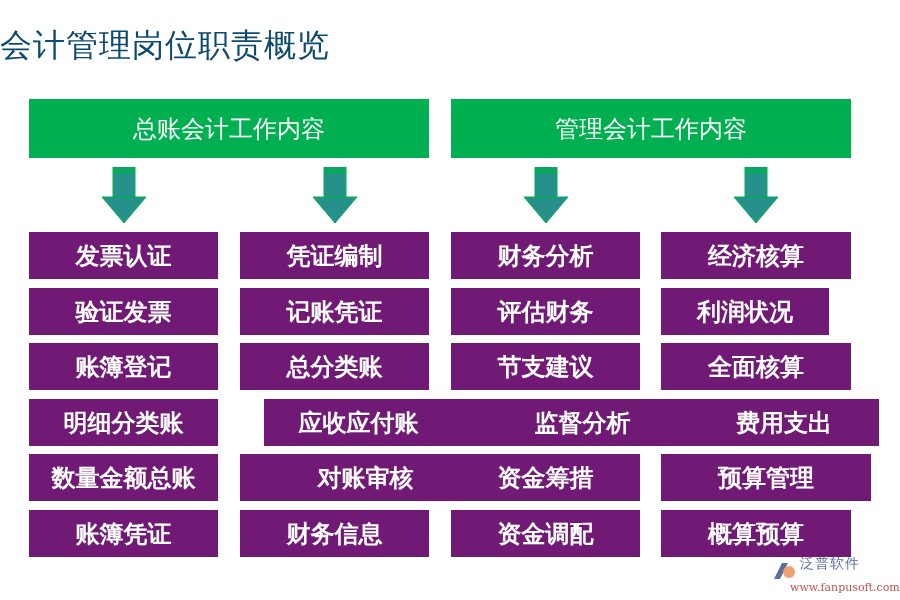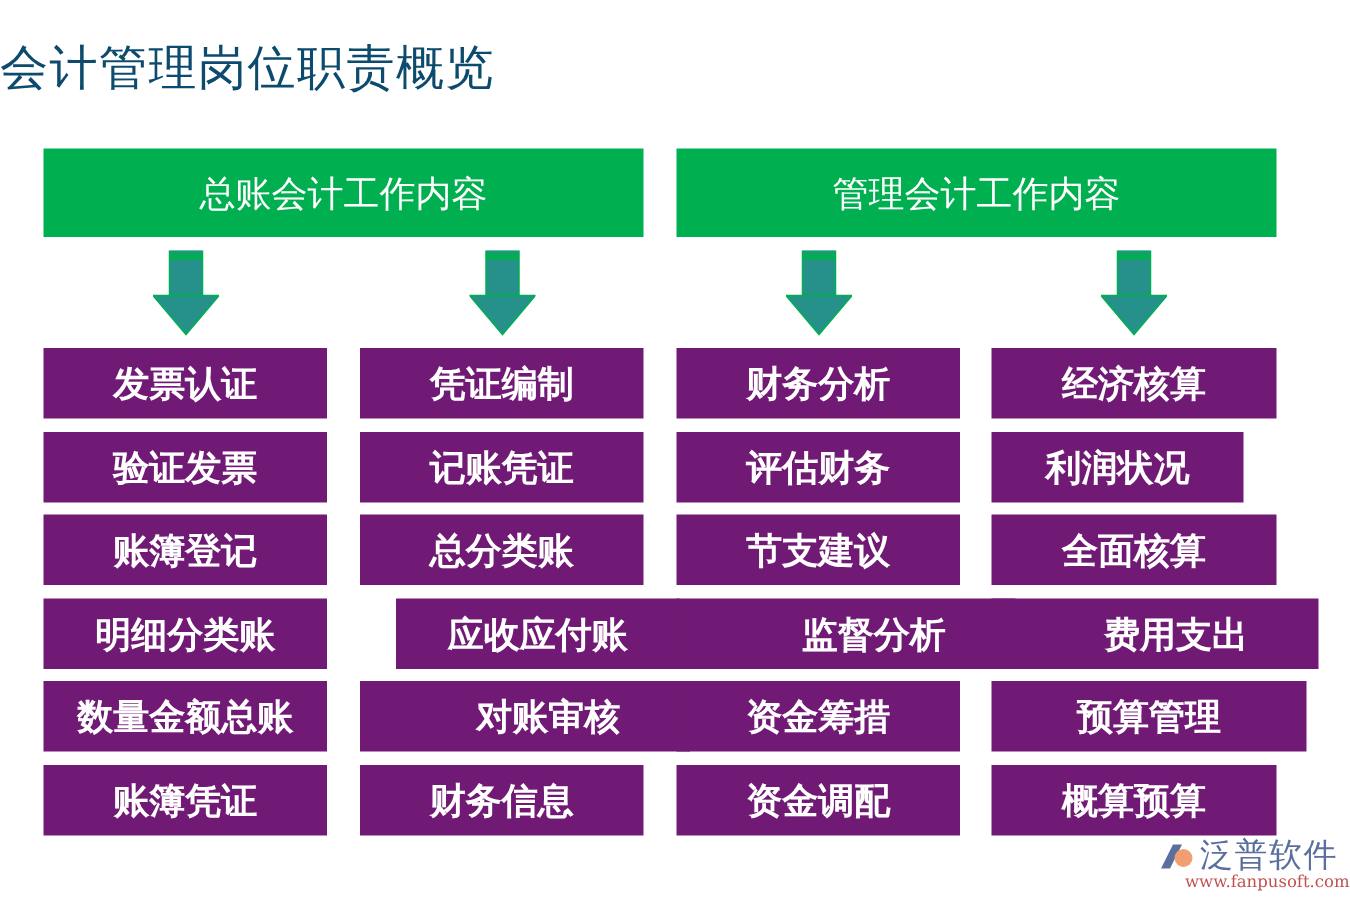--- a/index.html
+++ b/index.html
@@ -6,21 +6,21 @@
   body { width:900px; height:600px; background:#ffffff; position:relative; overflow:hidden;
          font-family:"DejaVu Serif","Liberation Serif",serif; }
   .title { position:absolute; left:0; top:20px; width:884px; text-align:left;
            font-size:32px; color:#0c4a6e; letter-spacing:1px; line-height:50px; }
   .header { position:absolute; top:99px; height:59px; width:400px; background:#00b050;
             color:#ffffff; font-size:24px; display:flex; align-items:center; justify-content:center; }
   .arrow { position:absolute; top:167px; width:44px; height:58px; }
   .box { position:absolute; width:189px; height:47px; background:#701a75; color:#ffffff;
          font-size:24px; display:flex; align-items:center; justify-content:center; font-weight:bold; }
   .logo { position:absolute; left:770px; top:555px; width:125px; height:40px; }
-  .logo-name { position:absolute; left:30px; top:0; font-size:22px; color:#5b6f9e;
+  .logo-name { position:absolute; left:30px; top:0; font-size:14px; color:#5b6f9e;
                font-family:"DejaVu Sans","Liberation Sans",sans-serif; letter-spacing:1px; }
   .logo-url { position:absolute; left:20px; top:26px; font-size:11px; color:#c0504d;
               font-family:"DejaVu Serif","Liberation Serif",serif; white-space:nowrap; }
   .logo-mark { position:absolute; left:2px; top:4px; width:24px; height:22px; }
 </style>
 </head>
 <body>
 
 <div class="title">会计管理岗位职责概览</div>
 

